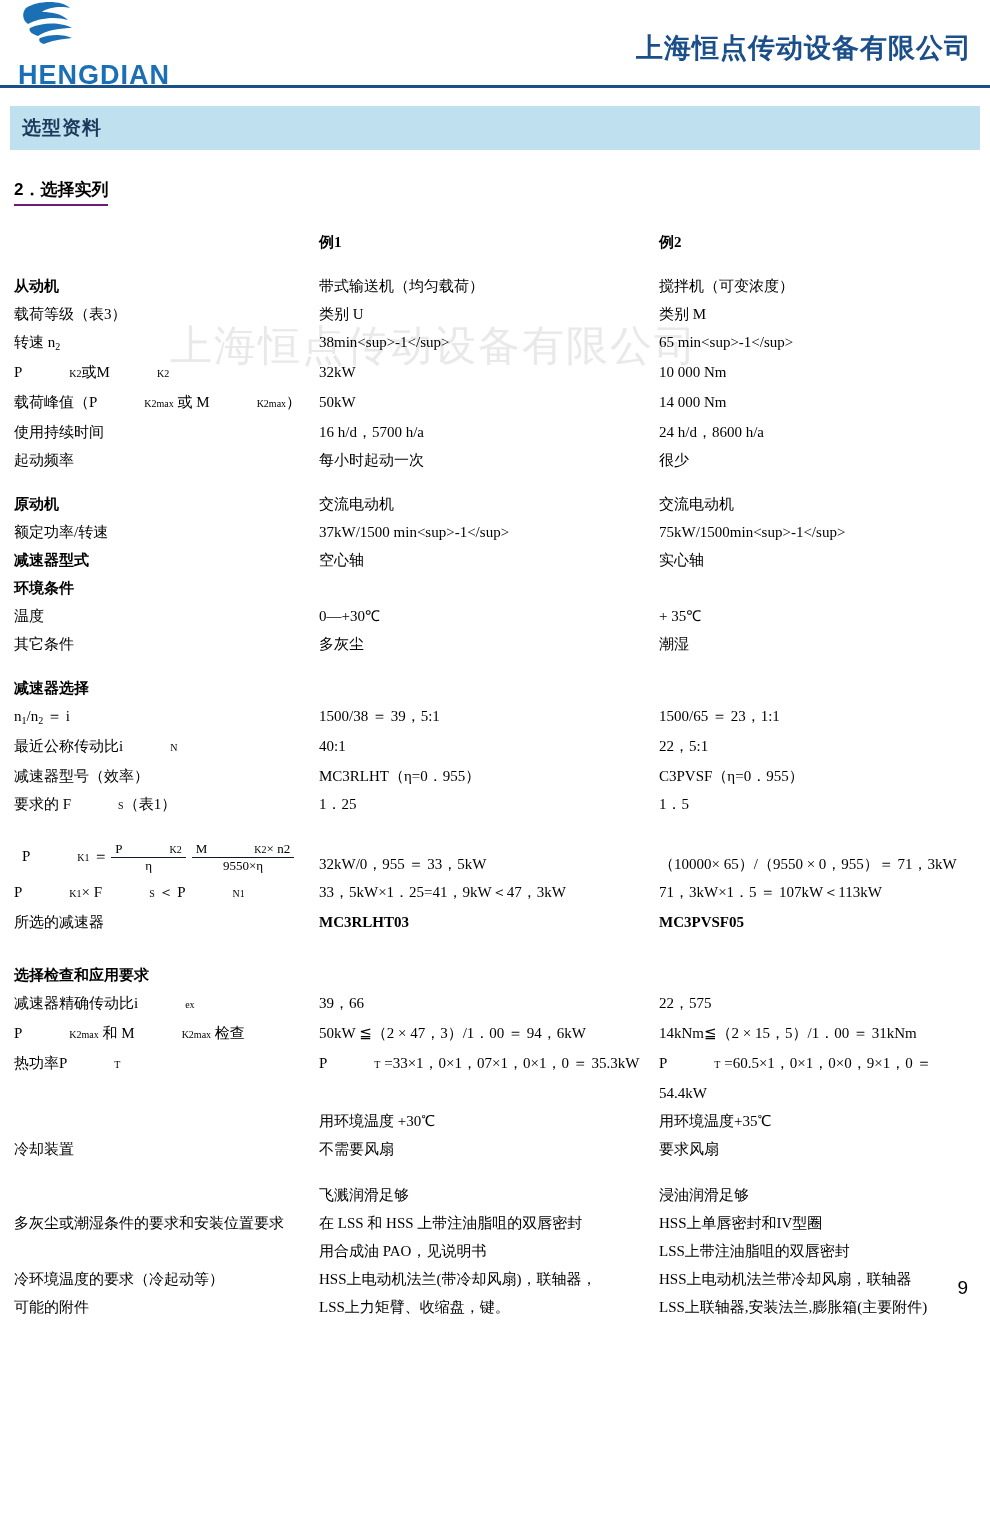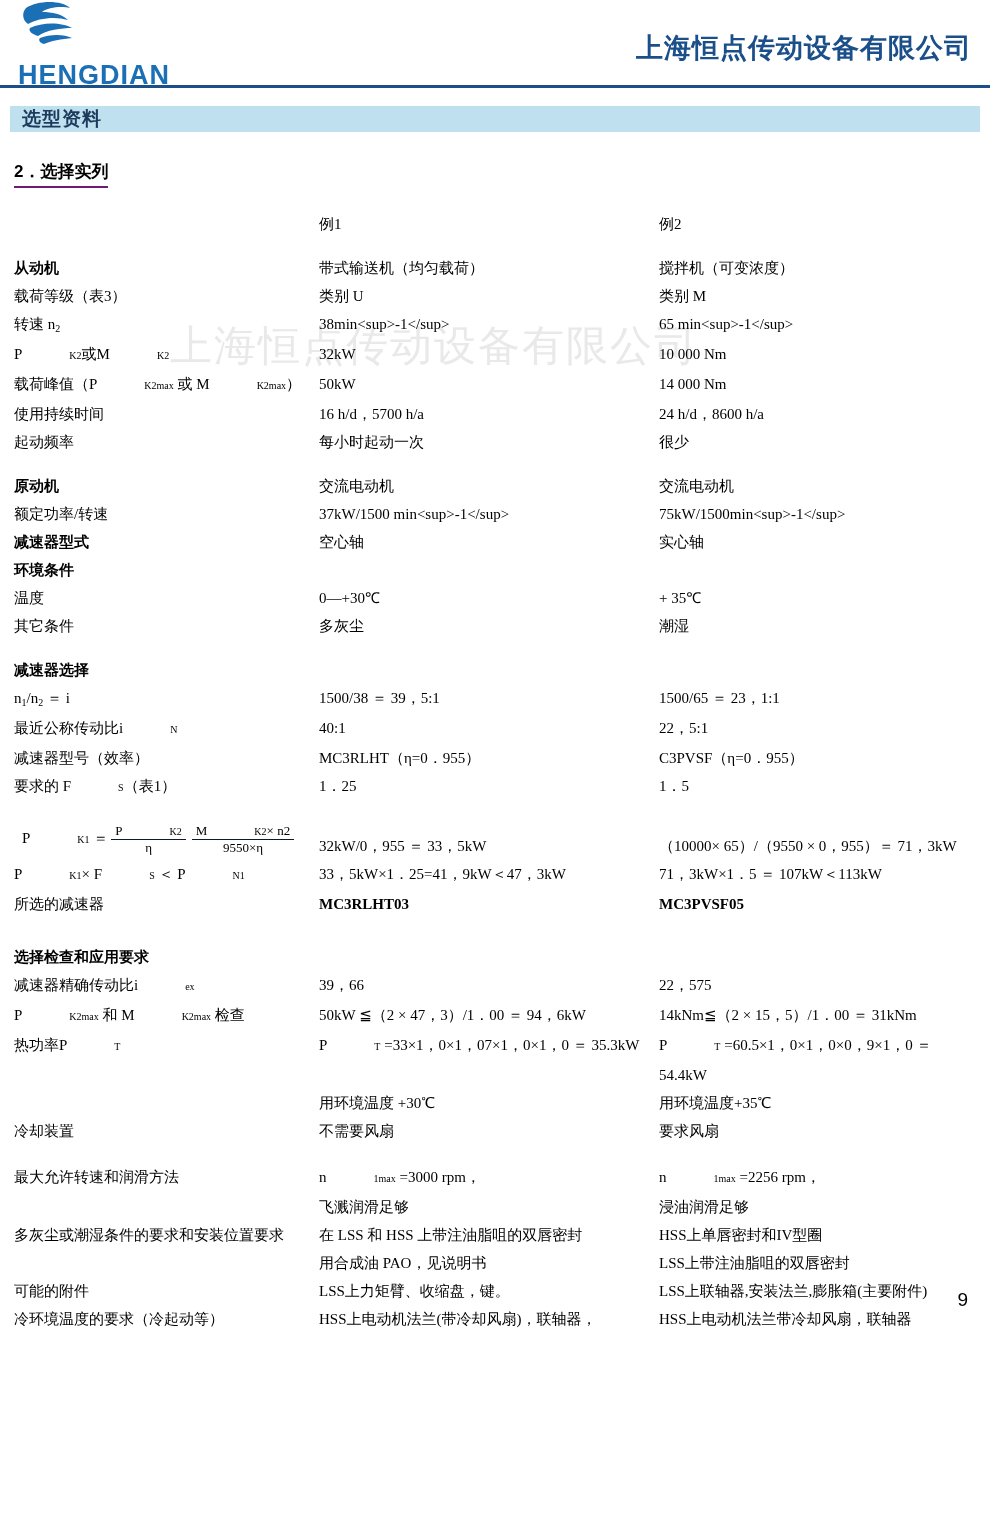--- a/index.html
+++ b/index.html
@@ -59,21 +59,21 @@
     right: 0;
     bottom: 0;
     height: 3px;
     background: #1b4f8a;
   }
 
   
   .section-bar {
     margin: 18px 10px 0 10px;
     background: #bfe0ef;
-    height: 26px;
+    height: 44px;
     display: flex;
     align-items: center;
     padding-left: 12px;
     box-sizing: border-box;
   }
   .section-bar .title {
     font-family: "Liberation Sans", sans-serif;
     font-size: 19px;
     font-weight: bold;
     color: #1b3a5c;
@@ -121,21 +121,21 @@
   table.spec td {
     vertical-align: top;
     padding: 0 0 0 0;
     font-size: 15px;
     line-height: 28px;
   }
   col.c-label { width: 305px; }
   col.c-ex1   { width: 340px; }
   col.c-ex2   { width: 317px; }
   .bold    { font-weight: bold; }
-  .colhead { font-weight: normal; font-size: 15px; }
+  .colhead { font-weight: bold; font-size: 15px; }
   .cell    { font-family: "Liberation Serif", serif; }
   .spacer td { height: 16px; line-height: 16px; font-size: 0; }
   .spacer-sm td { height: 9px; line-height: 9px; font-size: 0; }
 
   sub { font-size: 10px; vertical-align: baseline; position: relative; top: 3px; }
   .sc { font-size: 10px; margin-left: 47px; }
 
   
   .formula {
     display: inline-block;
@@ -368,48 +368,43 @@
         </tr>
         <tr>
           <td class="cell">冷却装置</td>
           <td class="cell">不需要风扇</td>
           <td class="cell">要求风扇</td>
         </tr>
         <tr>
           <td colspan="3" style="height: 18px; line-height: 18px; font-size: 0px;"></td>
         </tr>
         <tr>
-          <td class="cell">最大允许转速和润滑方法</td>
-          <td class="cell">n<span class="sc">1max</span> =3000 rpm，</td>
-          <td class="cell">n<span class="sc">1max</span> =2256 rpm，</td>
-        </tr>
-        <tr>
           <td class="cell"></td>
           <td class="cell">飞溅润滑足够</td>
           <td class="cell">浸油润滑足够</td>
         </tr>
         <tr>
           <td class="cell">多灰尘或潮湿条件的要求和安装位置要求</td>
           <td class="cell">在 LSS 和 HSS 上带注油脂咀的双唇密封</td>
           <td class="cell">HSS上单唇密封和IV型圈</td>
         </tr>
         <tr>
           <td class="cell"></td>
           <td class="cell">用合成油 PAO，见说明书</td>
           <td class="cell">LSS上带注油脂咀的双唇密封</td>
         </tr>
         <tr>
+          <td class="cell">冷环境温度的要求（冷起动等）</td>
+          <td class="cell">HSS上电动机法兰(带冷却风扇)，联轴器，</td>
+          <td class="cell">HSS上电动机法兰带冷却风扇，联轴器</td>
+        </tr>
+        <tr>
           <td class="cell">可能的附件</td>
           <td class="cell">LSS上力矩臂、收缩盘，键。</td>
           <td class="cell">LSS上联轴器,安装法兰,膨胀箱(主要附件)</td>
-        </tr>
-        <tr>
-          <td class="cell">冷环境温度的要求（冷起动等）</td>
-          <td class="cell">HSS上电动机法兰(带冷却风扇)，联轴器，</td>
-          <td class="cell">HSS上电动机法兰带冷却风扇，联轴器</td>
         </tr>
       </tbody>
   </table>
   <div class="page-number">9</div>
 </div>
 
 
 
 
 </body></html>

